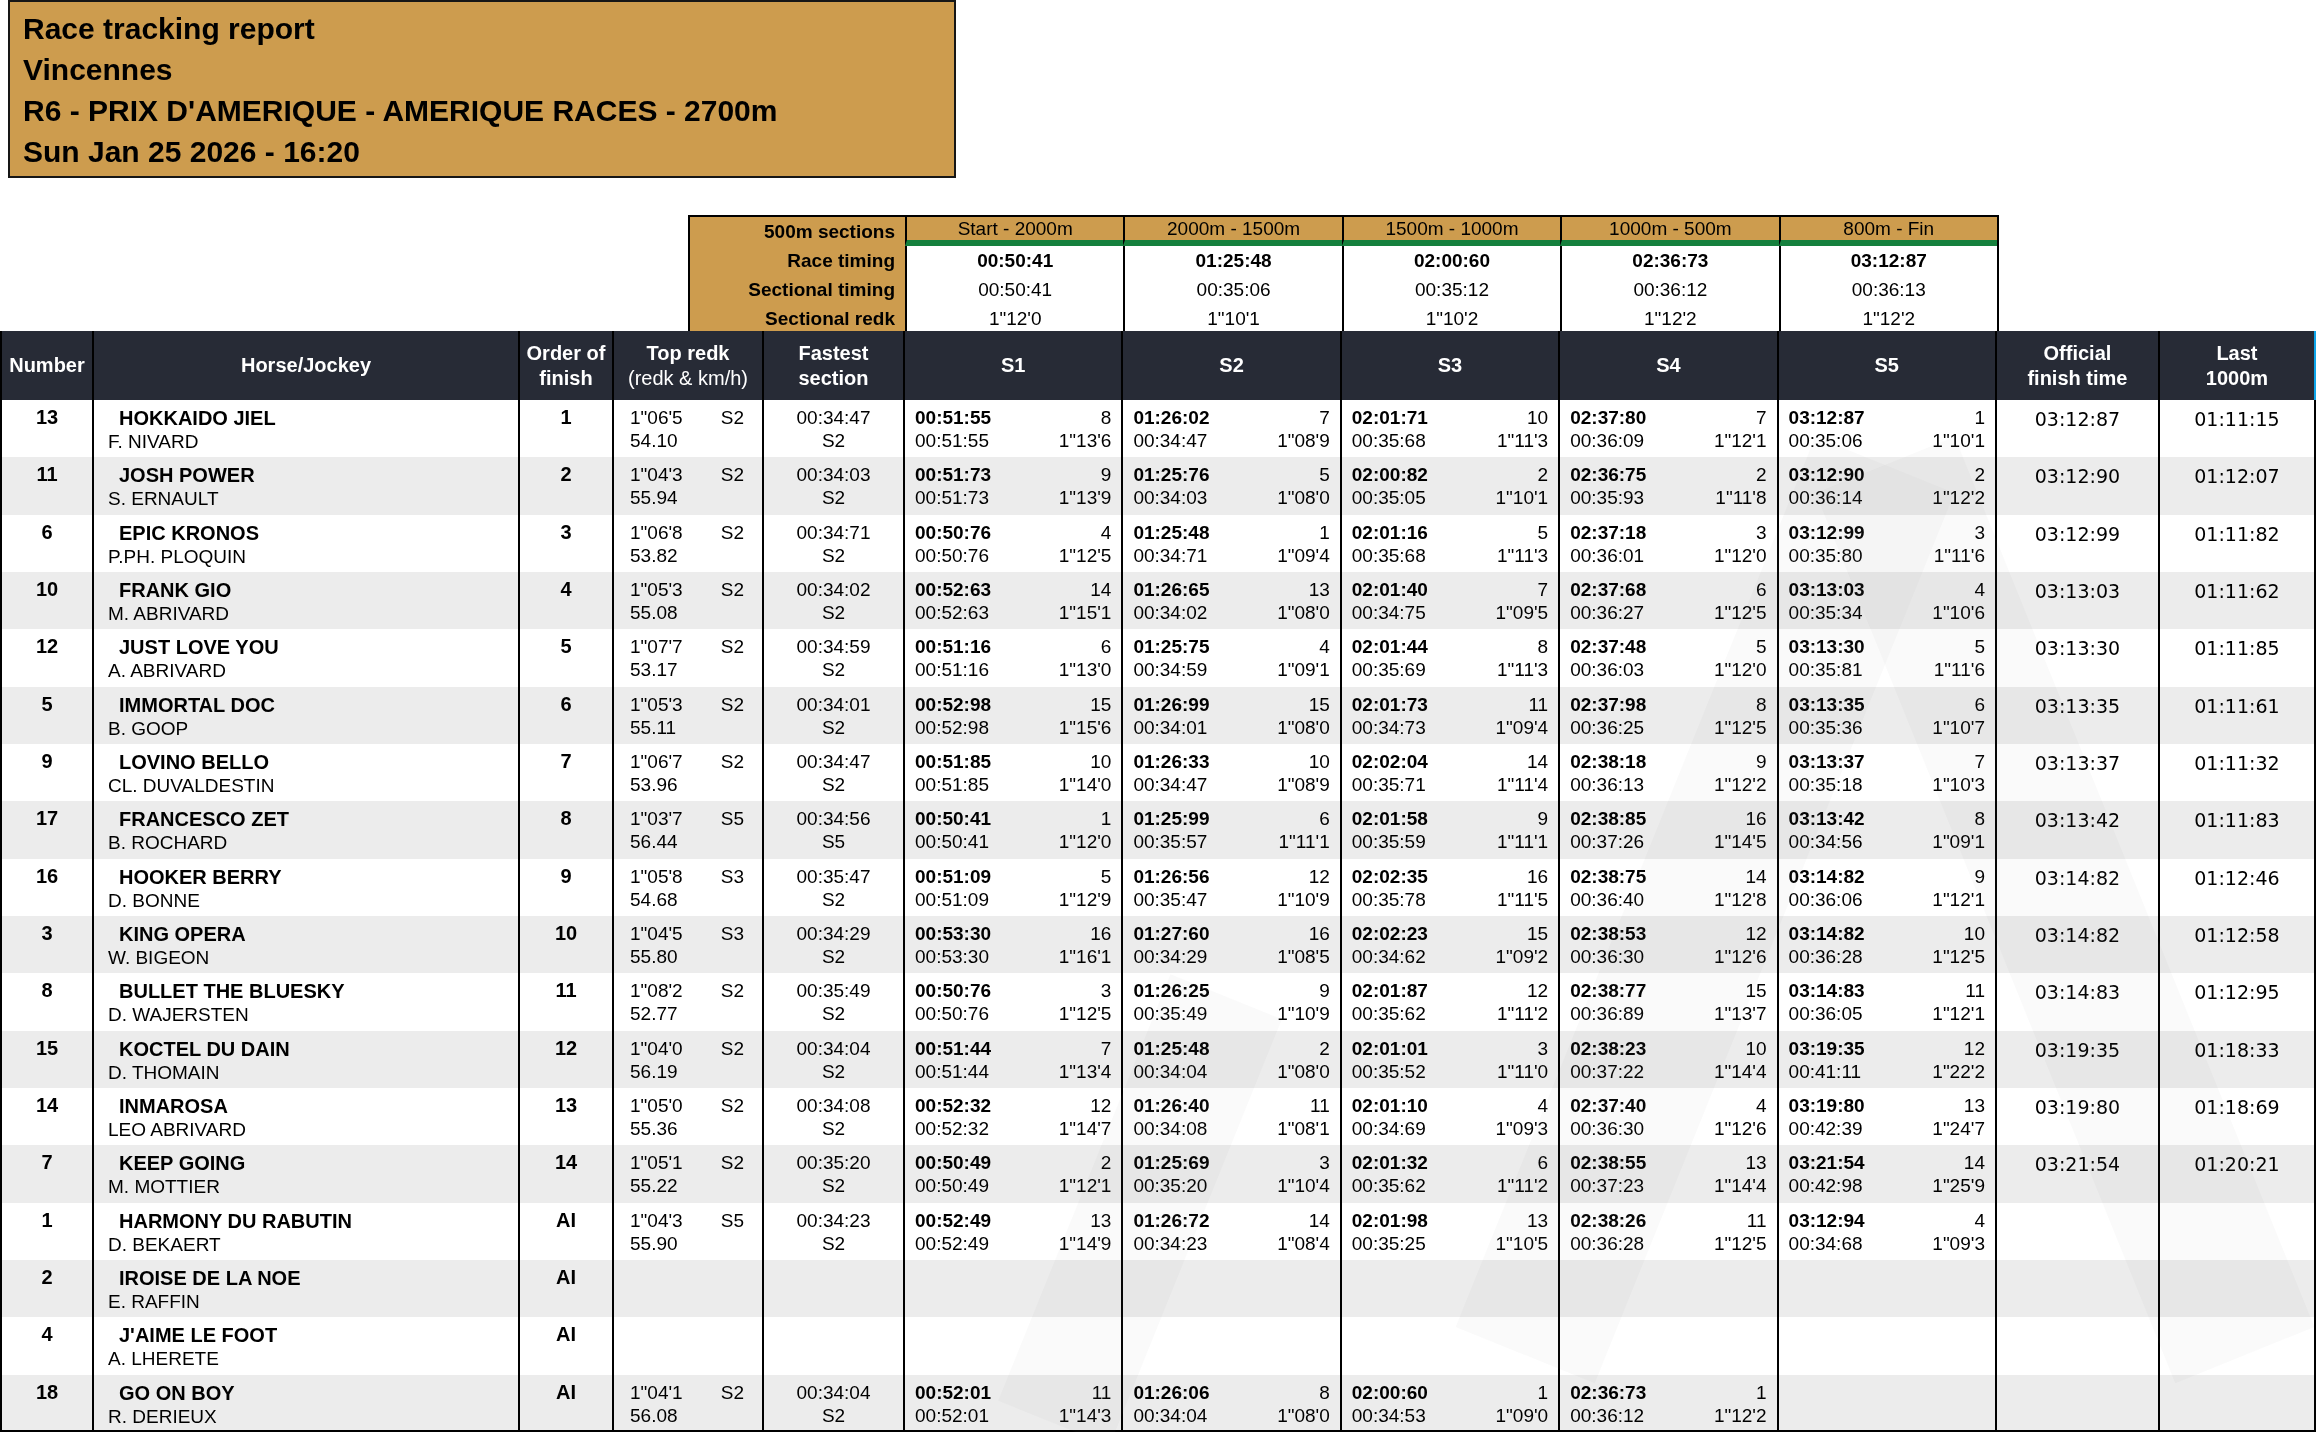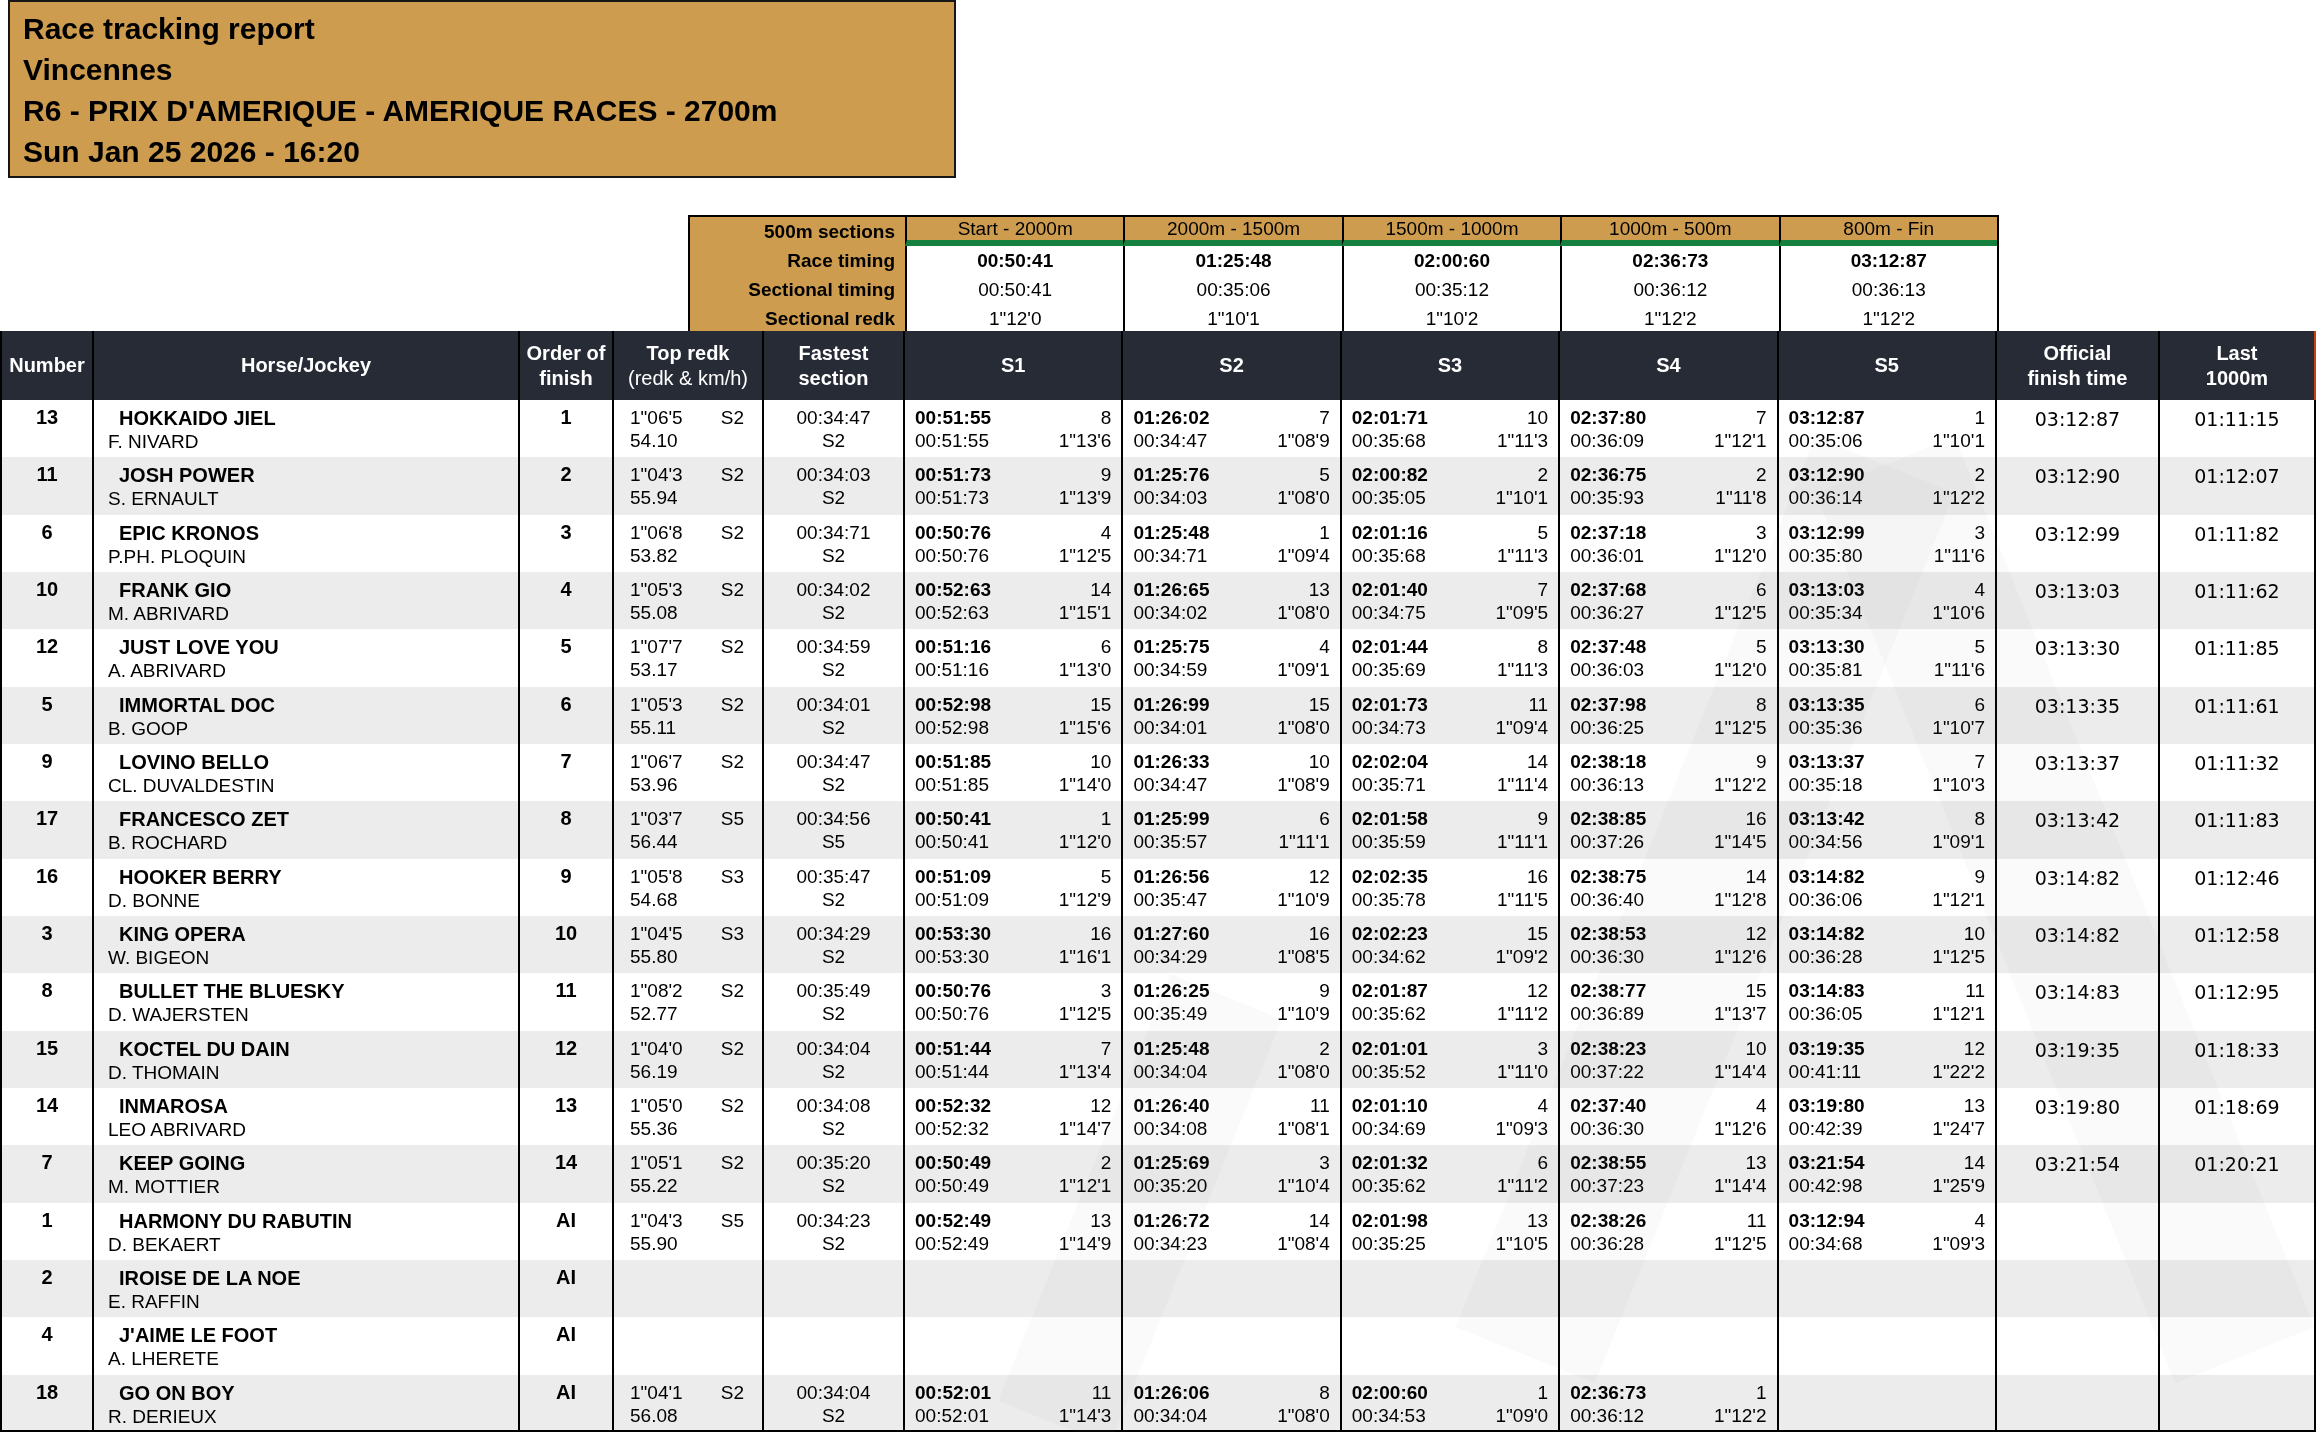--- a/index.html
+++ b/index.html
@@ -33,21 +33,21 @@
   
   .main-header {
     position:absolute; left:0; top:331px; width:2316px; height:69px;
     background:#272b36;
   }
   .th {
     border-left:2px solid #000; color:#fff; font-weight:bold; font-size:20px;
     display:flex; flex-direction:column; justify-content:center; align-items:center;
     text-align:center; line-height:25px;
   }
-  .th:last-child { border-right:2px solid #c2410c; }
+  .th:last-child { border-right:2px solid #0ea5e9; }
   .th .sub { font-weight:normal; }
 
   
   .tbody { position:absolute; left:0; top:400px; width:2316px; }
   .tr { height:57.33px; background:#fff; }
   .tr:nth-child(even) { background:#ececec; }
   .td { border-left:2px solid #000; overflow:hidden; font-size:19px; }
   .td:last-child { border-right:2px solid #000; }
 
   .c-num, .c-order { text-align:center; font-weight:bold; padding-top:6px; font-size:20px; }

